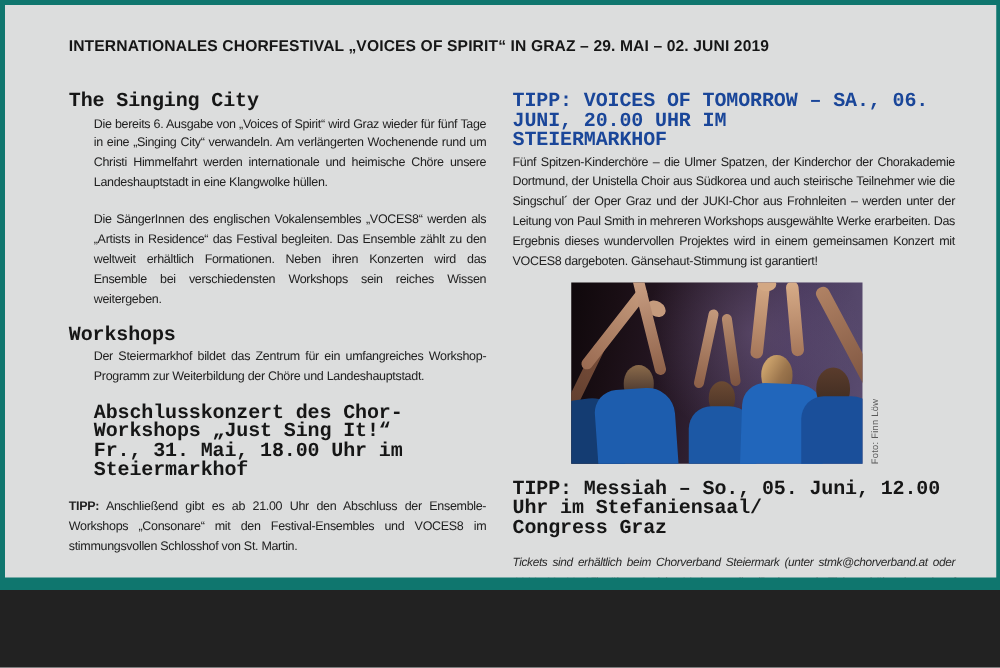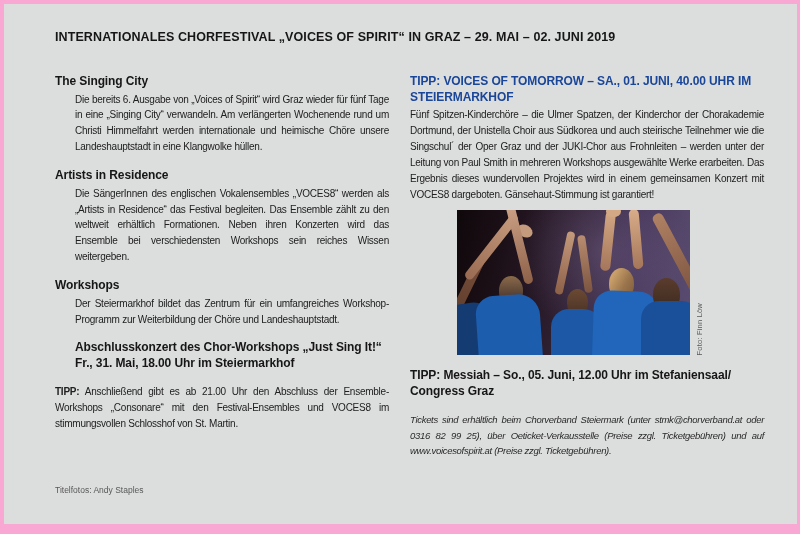--- a/index.html
+++ b/index.html
@@ -1,35 +1,35 @@
 <!DOCTYPE html>
 <html><head>
 <meta charset="utf-8">
 <style>
   * { box-sizing: border-box; margin: 0; padding: 0; }
   html, body { width: 800px; height: 534px; }
   body { font-family: "Liberation Sans", sans-serif; background: #222; }
   .frame {
-    position: relative; width: 800px; height: 534px;
-    background: #f9a8d4; overflow: hidden;
+    position: relative; width: 800px; height: 472px;
+    background: #0f766e; overflow: hidden;
   }
   .page {
     position: absolute; left: 4px; top: 4px; right: 3px; bottom: 10px;
     background: #dcdddd; overflow: hidden; color: #1f1f1f;
   }
   .title {
     position: absolute; left: 51px; top: 26px; width: 700px;
     font-size: 12.5px; font-weight: bold; letter-spacing: 0.1px; color: #161616;
   }
   .col { position: absolute; top: 70px; }
   .col-left  { left: 51px;  width: 334px; }
   .col-right { left: 406px; width: 354px; }
   .sec-h {
-    font-size: 12px; font-weight: bold; line-height: 15.5px;
-    letter-spacing: -0.1px; white-space: pre-line; color: #161616;
+    font-size: 16px; font-weight: bold; line-height: 15.5px;
+    letter-spacing: -0.1px; white-space: pre-line; color: #161616; font-family: Liberation Mono, monospace;
   }
   .body-p {
     font-size: 10px; line-height: 15.9px; text-align: justify;
     letter-spacing: -0.25px; color: #212121;
   }
   .gap-s { margin-bottom: 2px; }
   .gap-m { margin-bottom: 13px; margin-left: 20px; }
   .blue-h { color: #1a4699; }
   .tickets {
     font-style: italic; font-size: 9.5px; line-height: 15.2px;
@@ -63,34 +63,33 @@
 
 <div class="frame">
   <div class="page">
 
     <h1 class="title">INTERNATIONALES CHORFESTIVAL „VOICES OF SPIRIT“ IN GRAZ – 29. MAI – 02. JUNI 2019</h1>
 
     <div class="col col-left">
       <h3 class="sec-h gap-s">The Singing City</h3>
       <p class="body-p gap-m">Die bereits 6. Ausgabe von „Voices of Spirit“ wird Graz wieder für fünf Tage in eine „Singing City“ verwandeln. Am verlängerten Wochenende rund um Christi Himmelfahrt werden internationale und heimische Chöre unsere Landeshauptstadt in eine Klangwolke hüllen.</p>
 
-      <h3 class="sec-h gap-s">Artists in Residence</h3>
       <p class="body-p gap-m">Die SängerInnen des englischen Vokalensembles „VOCES8“ werden als „Artists in Residence“ das Festival begleiten. Das Ensemble zählt zu den weltweit erhältlich Formationen. Neben ihren Konzerten wird das Ensemble bei verschiedensten Workshops sein reiches Wissen weitergeben.</p>
 
       <h3 class="sec-h gap-s">Workshops</h3>
       <p class="body-p gap-m">Der Steiermarkhof bildet das Zentrum für ein umfangreiches Workshop-Programm zur Weiterbildung der Chöre und Landeshauptstadt.</p>
 
       <h3 class="sec-h gap-m">Abschlusskonzert des Chor-Workshops „Just Sing It!“
 Fr., 31. Mai, 18.00 Uhr im Steiermarkhof</h3>
 
       <p class="body-p"><b>TIPP:</b> <span>Anschließend gibt es ab 21.00 Uhr den Abschluss der Ensemble-Workshops „Consonare“ mit den Festival-Ensembles und VOCES8 im stimmungsvollen Schlosshof von St. Martin.</span></p>
     </div>
 
     <div class="col col-right">
-      <h3 class="sec-h blue-h gap-s">TIPP: VOICES OF TOMORROW – SA., 01. JUNI, 40.00 UHR IM
+      <h3 class="sec-h blue-h gap-s">TIPP: VOICES OF TOMORROW – SA., 06. JUNI, 20.00 UHR IM
 STEIERMARKHOF</h3>
       <p class="body-p">Fünf Spitzen-Kinderchöre – die Ulmer Spatzen, der Kinderchor der Chorakademie Dortmund, der Unistella Choir aus Südkorea und auch steirische Teilnehmer wie die Singschul´ der Oper Graz und der JUKI-Chor aus Frohnleiten – werden unter der Leitung von Paul Smith in mehreren Workshops ausgewählte Werke erarbeiten. Das Ergebnis dieses wundervollen Projektes wird in einem gemeinsamen Konzert mit VOCES8 dargeboten. Gänsehaut-Stimmung ist garantiert!</p>
 
       <div class="photo-wrap">
         <div class="photo">
 
           <div class="ph arm" style="left:4px;bottom:28px;width:9px;height:72px;background:linear-gradient(to top,#5a3a2c,#7a4f3a);transform:rotate(26deg);"></div>
           <div class="ph shirt" style="left:-12px;bottom:-10px;width:52px;height:62px;background:#143c72;transform:rotate(-8deg);"></div>
           <div class="ph arm" style="left:30px;bottom:68px;width:9px;height:80px;background:linear-gradient(to top,#9a6b52,#c59b7d);transform:rotate(38deg);"></div>
           <div class="ph hand" style="left:60px;bottom:118px;width:16px;height:12px;background:#c59b7d;transform:rotate(30deg);"></div>

